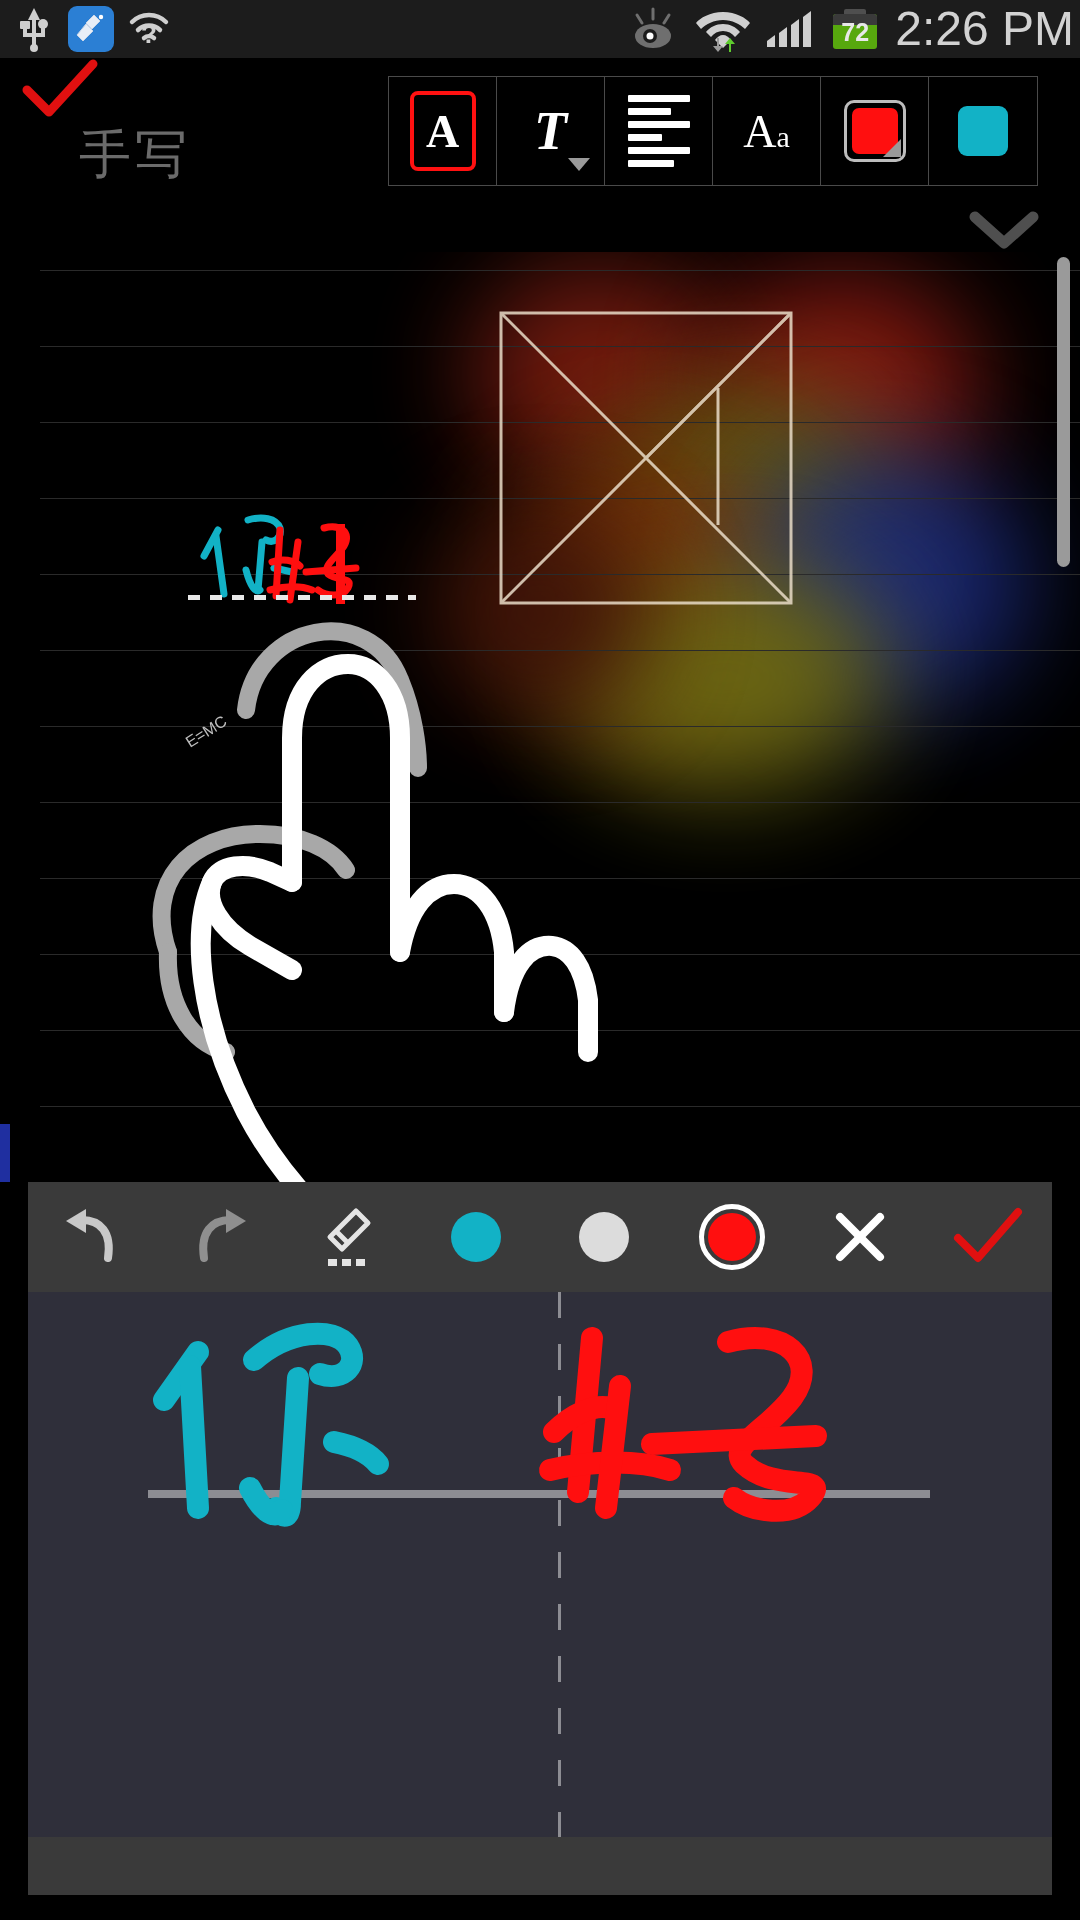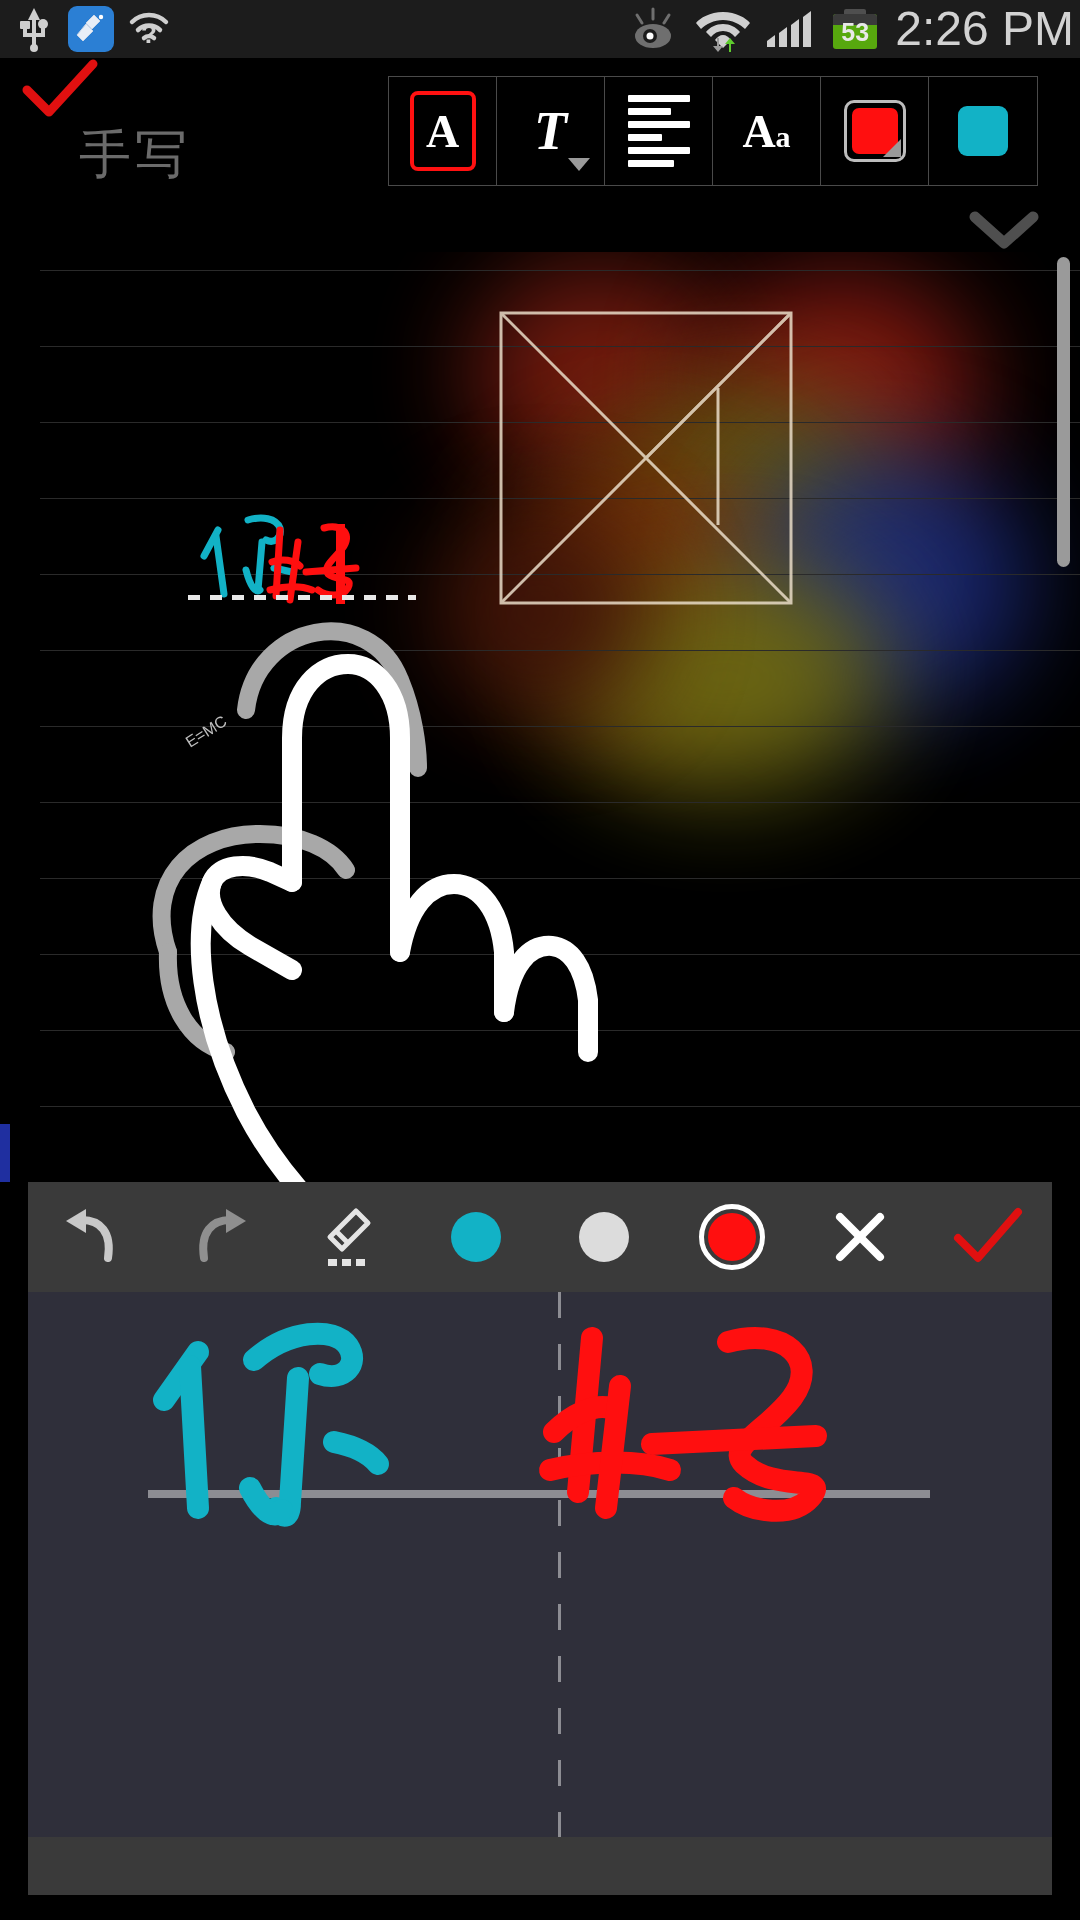--- a/index.html
+++ b/index.html
@@ -86,21 +86,21 @@
     border-right:11px solid transparent; border-top:13px solid #9a9a9a;
   }
   .alignbox { width:62px; display:flex; flex-direction:column; gap:6px; }
   .alignbox i { display:block; height:7px; background:#fff; border-radius:1px; }
   .alignbox i:nth-child(1){ width:100%; }
   .alignbox i:nth-child(2){ width:70%; }
   .alignbox i:nth-child(3){ width:100%; }
   .alignbox i:nth-child(4){ width:55%; }
   .alignbox i:nth-child(5){ width:100%; }
   .alignbox i:nth-child(6){ width:75%; }
-  .aa { color:#fff; font-size:46px; font-weight:bold; font-family:"Liberation Serif", serif; }
+  .aa { color:#fff; font-size:46px; font-weight:normal; font-family:"Liberation Serif", serif; }
   .aa small { font-size:30px; }
 
   .swatch-wrap {
     width:62px; height:62px; border:3px solid #bdbdbd; border-radius:10px;
     display:flex; align-items:center; justify-content:center; position:relative;
   }
   .swatch { width:46px; height:46px; border-radius:7px; }
   .tri-corner{
     position:absolute; right:2px; bottom:2px; width:0; height:0;
     border-left:18px solid transparent; border-bottom:18px solid #9a9a9a;
@@ -254,21 +254,21 @@
           <polygon points="14,40 22,40 22,20 14,26"></polygon>
           <polygon points="26,40 34,40 34,12 26,18"></polygon>
           <polygon points="38,40 46,40 46,4 38,10"></polygon>
         </g>
       </svg>
 
       <div class="battery">
         <div class="bat-cap"></div>
         <div class="bat-body"></div>
         <div class="bat-top-shade"></div>
-        <div class="bat-num">53</div>
+        <div class="bat-num">72</div>
       </div>
 
       <div class="clock">2:26 PM</div>
     </div>
   </div>
 
   <div class="topbar">
 
     <div class="tb-check">
       <svg width="74" height="62" viewBox="0 0 74 62">

